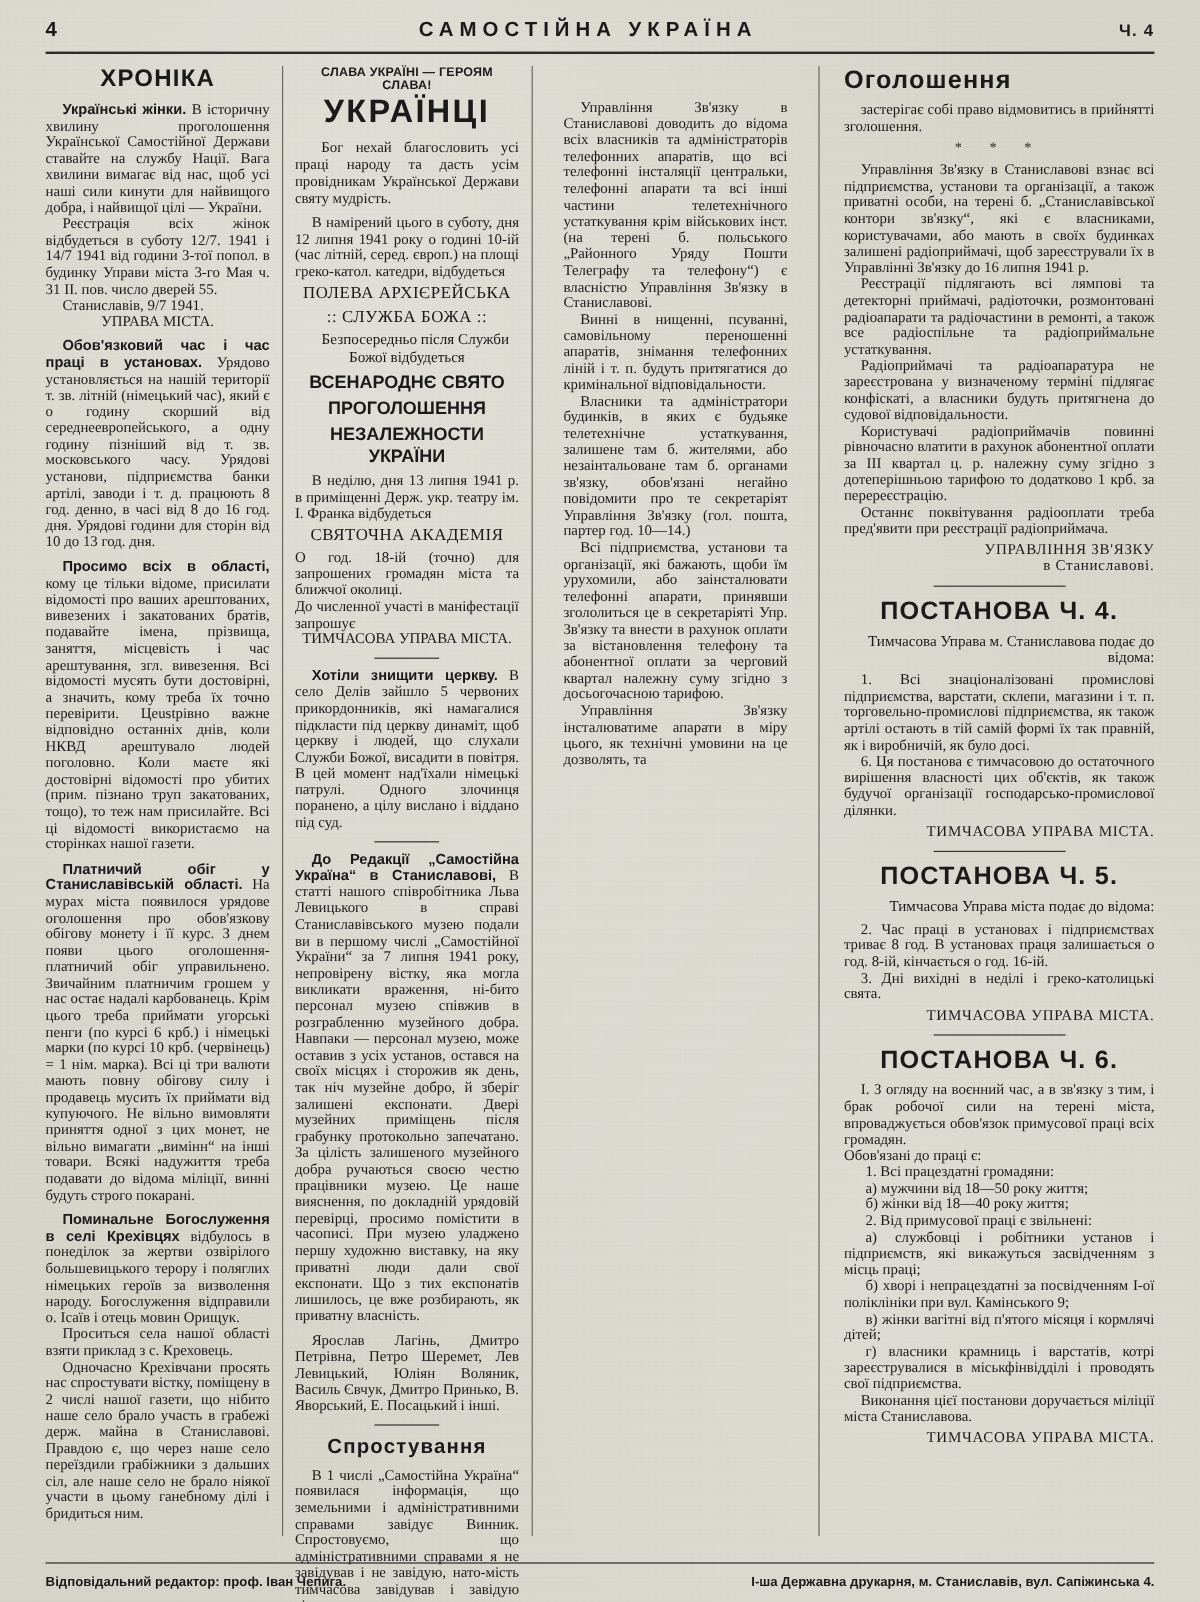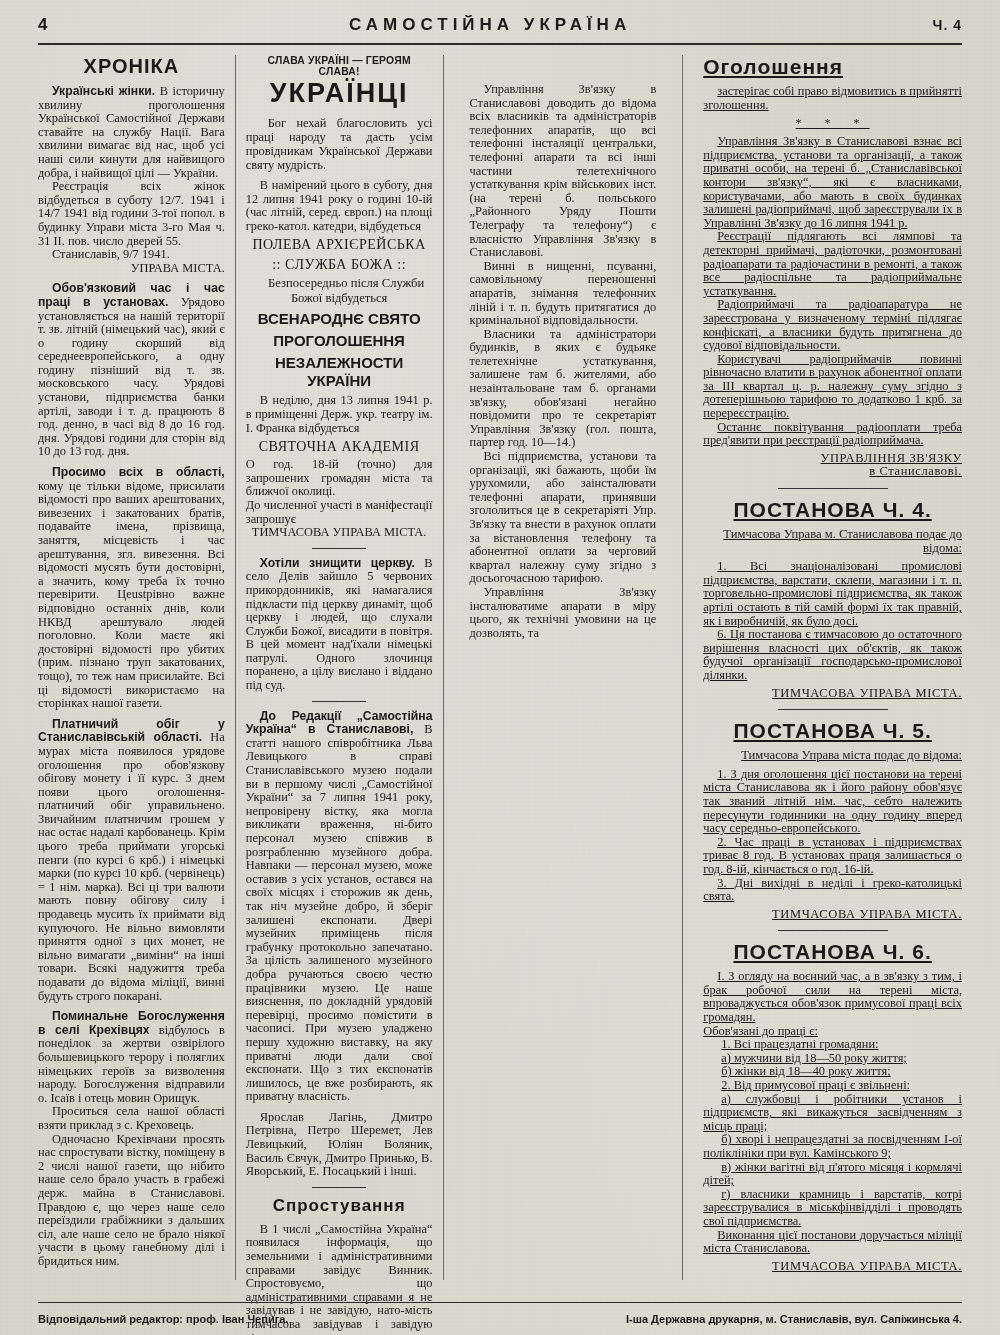--- a/index.html
+++ b/index.html
@@ -45,21 +45,21 @@
   
   .cols{
     display:flex;
     margin-top:10px;
     height:1225px;
   }
   .col{position:relative;}
   .c1{width:205px;padding-right:10px;}
   .c2{width:205px;padding:0 10px;border-left:1px solid #6a6a63;}
   .c3{width:205px;padding:0 26px;border-left:1px solid #6a6a63;}
-  .c4{width:calc(100% - 640px);padding-left:20px;border-left:1px solid #6a6a63;text-decoration:underline;}
+  .c4{width:calc(100% - 640px);padding-left:20px;border-left:1px solid #6a6a63;}
 
   p{margin:0 0 0 0;text-align:justify;font-size:12.4px;line-height:13.6px;text-indent:14px;hyphens:auto;}
   p.noind{text-indent:0;}
   .sp{height:7px;}
   .lead{font-family:"Liberation Sans", sans-serif;font-weight:bold;font-size:12.2px;}
 
   h2.sec{
     font-family:"Liberation Sans", sans-serif;
     font-weight:bold;text-align:center;margin:0 0 7px 0;
     font-size:20px;letter-spacing:1px;
@@ -68,21 +68,21 @@
     font-family:"Liberation Sans", sans-serif;
     font-weight:bold;font-size:10.4px;text-align:center;letter-spacing:.2px;
   }
   .bigttl{
     font-family:"Liberation Sans", sans-serif;
     font-weight:bold;font-size:27px;text-align:center;letter-spacing:2px;
     margin:1px 0 7px 0;
   }
   .verse{font-size:12.4px;line-height:14px;text-align:justify;text-indent:22px;}
   .ctr{text-align:center;text-indent:0;}
-  .right{text-align:right;text-indent:0;}
+  .right{text-align:center;text-indent:0;}
   .big-ctr{
     font-family:"Liberation Sans", sans-serif;
     font-size:15px;font-weight:bold;text-align:center;line-height:18px;margin:4px 0;
   }
   .med-ctr{
     font-size:14px;text-align:center;line-height:17px;margin:3px 0;letter-spacing:.5px;
   }
   .sm-ctr{font-size:12.6px;text-align:center;line-height:15px;margin:3px 0;}
   .dash{width:54px;height:1px;background:#333;margin:8px auto;}
   .dashL{width:110px;height:1px;background:#333;margin:9px auto;}
@@ -214,21 +214,20 @@
         <div class="post-title">ПОСТАНОВА Ч. 4.</div>
         <p class="sub-ctr">Тимчасова Управа м. Станиславова подає до відома:</p>
         <p>1. Всі знаціоналізовані промислові підприємства, варстати, склепи, магазини і т. п. торговельно-промислові підприємства, як також артілі остають в тій самій формі їх так правній, як і виробничій, як було досі.</p>
         <p>6. Ця постанова є тимчасовою до остаточного вирішення власності цих об'єктів, як також будучої організації господарсько-промислової ділянки.</p>
         <p class="sig">ТИМЧАСОВА УПРАВА МІСТА.</p>
 
         <div class="dashL"></div>
 
         <div class="post-title">ПОСТАНОВА Ч. 5.</div>
         <p class="sub-ctr">Тимчасова Управа міста подає до відома:</p>
-        <p>1. З дня оголошення цієї постанови на терені міста Станиславова як і його району обов'язує так званий літній нім. час, себто належить пересунути годинники на одну годину вперед часу середньо-европейського.</p>
         <p>2. Час праці в установах і підприємствах триває 8 год. В установах праця залишається о год. 8-ій, кінчається о год. 16-ій.</p>
         <p>3. Дні вихідні в неділі і греко-католицькі свята.</p>
         <p class="sig">ТИМЧАСОВА УПРАВА МІСТА.</p>
 
         <div class="dashL"></div>
 
         <div class="post-title">ПОСТАНОВА Ч. 6.</div>
         <p>І. З огляду на воєнний час, а в зв'язку з тим, і брак робочої сили на терені міста, впроваджується обов'язок примусової праці всіх громадян.</p>
         <p class="noind">Обов'язані до праці є:</p>
         <div class="indentlist">

